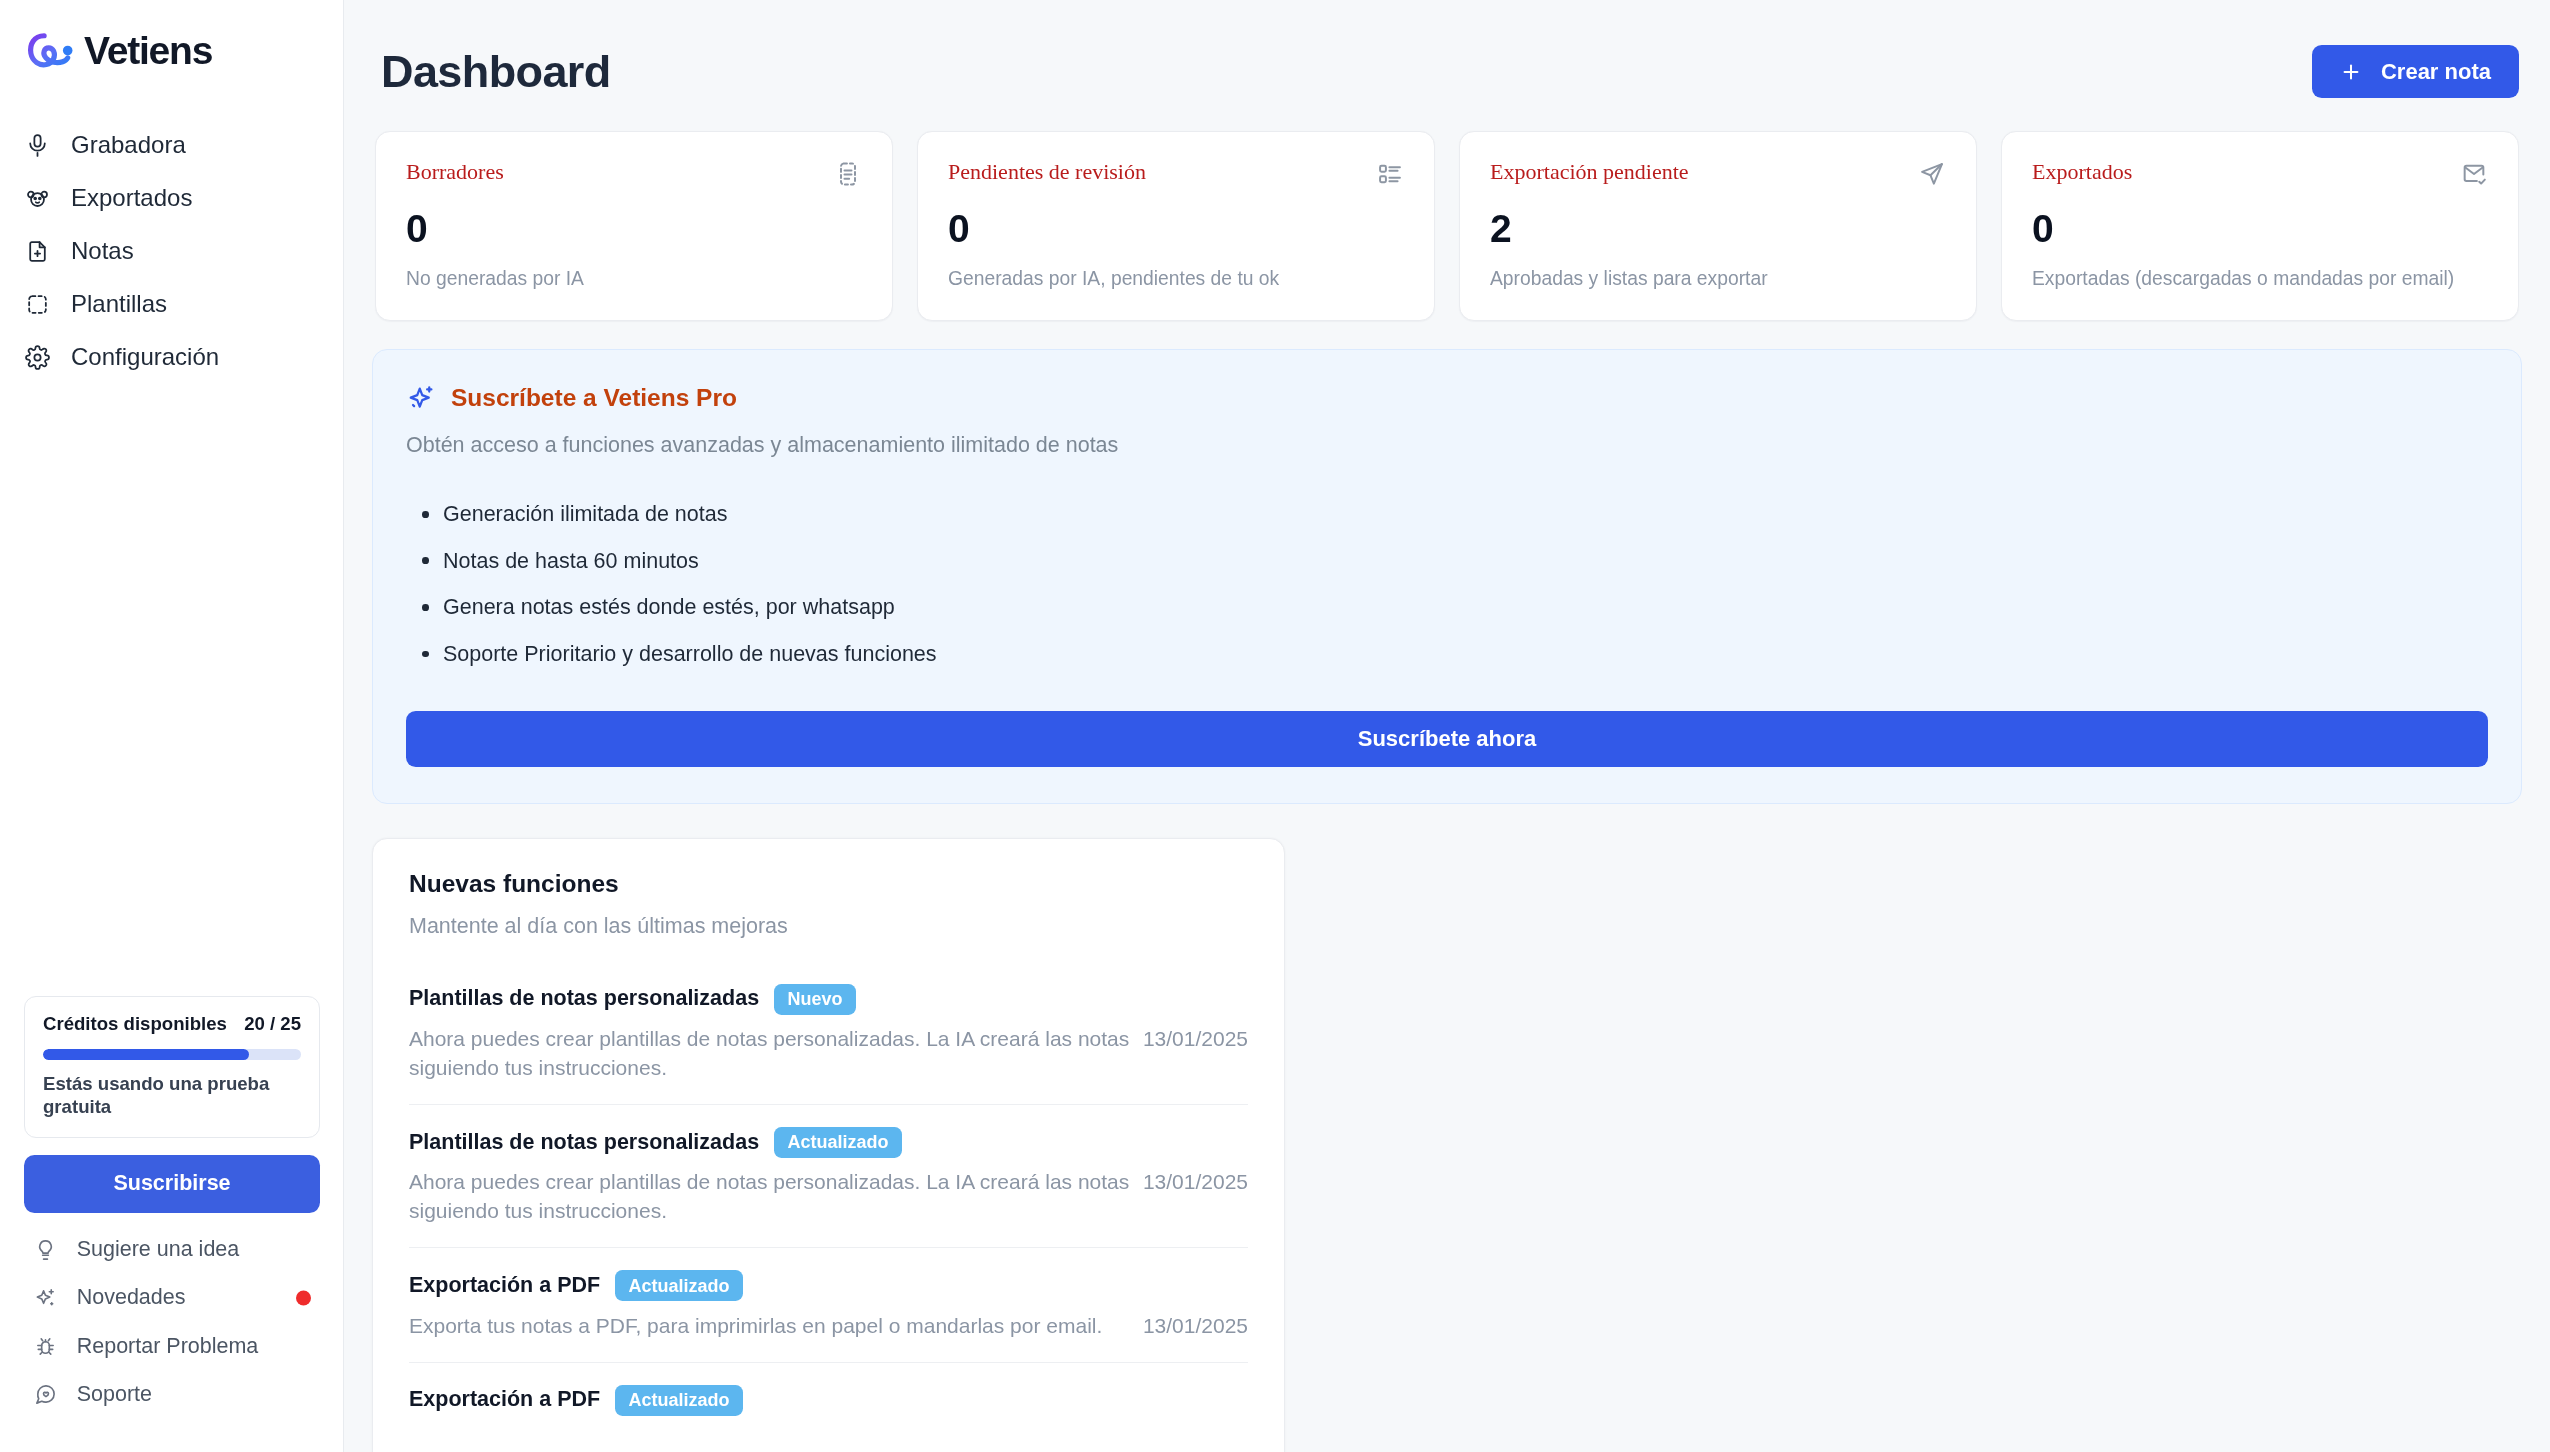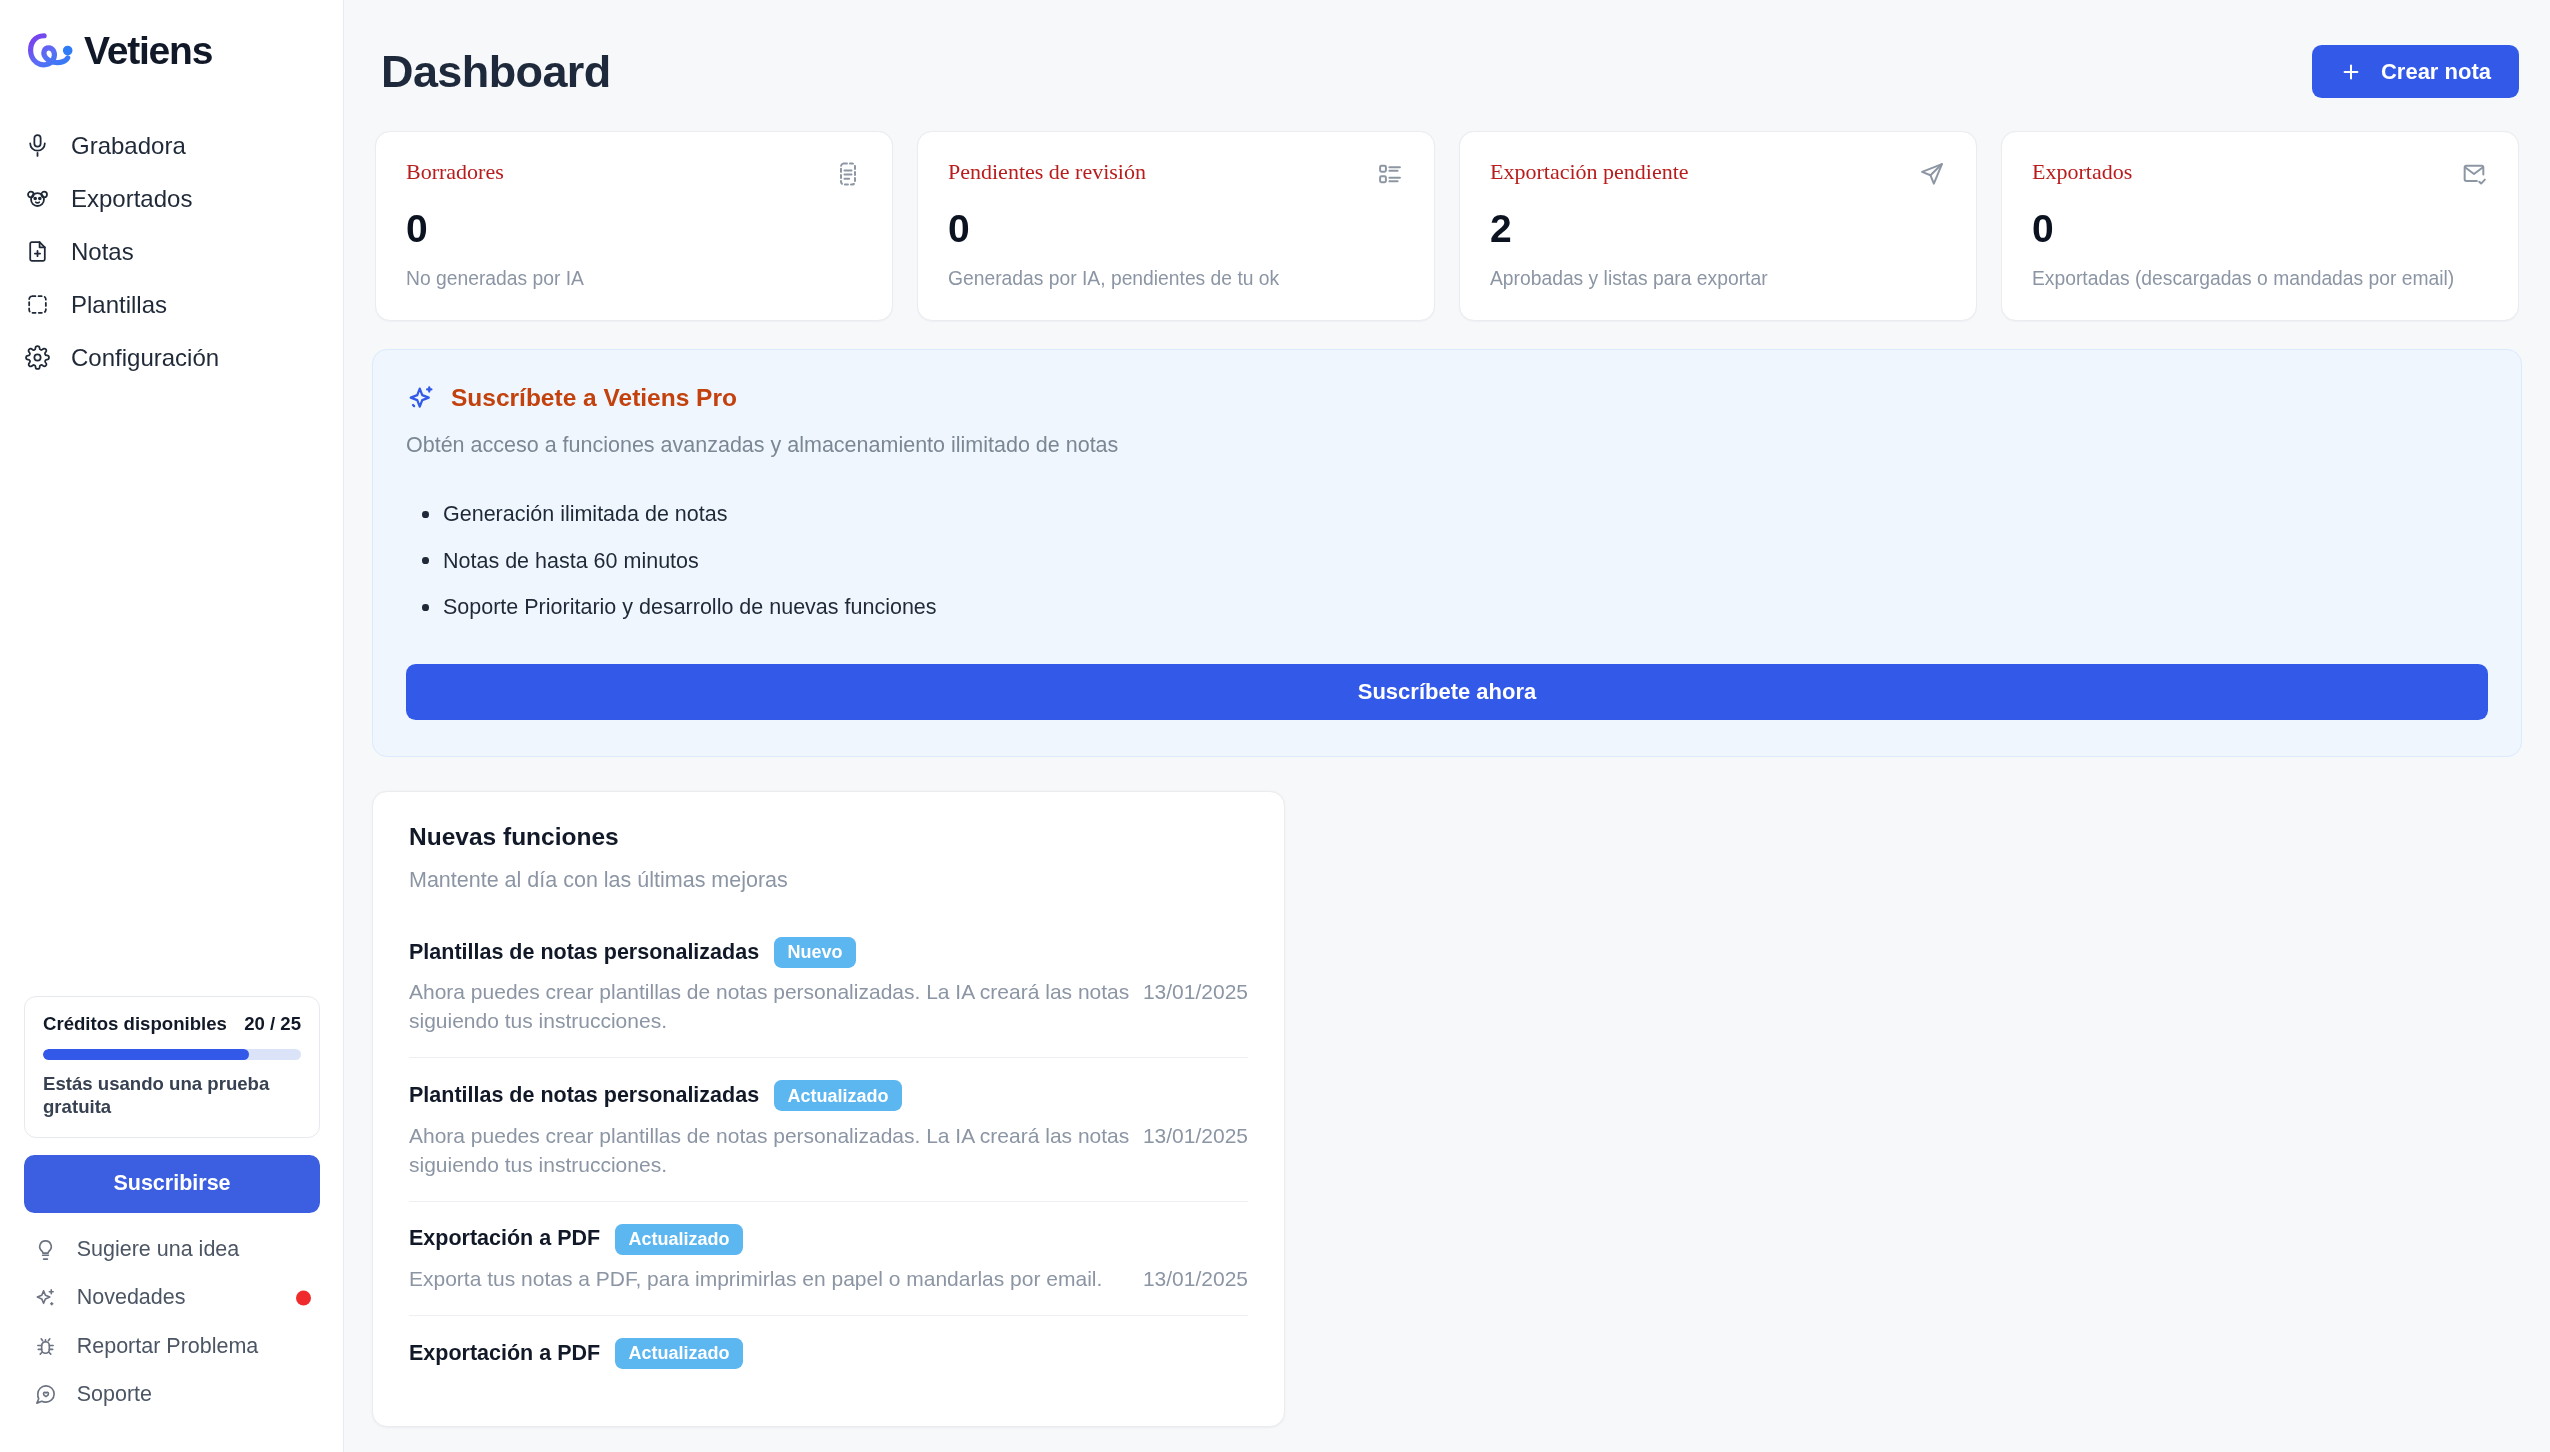--- a/index.html
+++ b/index.html
@@ -21,21 +21,21 @@
     position: relative;
   }
   .brand { display: flex; align-items: center; gap: 6px; padding: 28px 0 0 25px; }
   .brand-mark { width: 53px; height: 45px; flex: 0 0 53px; }
   .brand-name {
     font-size: 39px; font-weight: 700; letter-spacing: -1.2px;
     color: #111827; line-height: 1;
   }
   .nav { margin-top: 46px; display: flex; flex-direction: column; }
   .nav-item {
-    display: flex; align-items: center; gap: 21px;
+    display: flex; align-items: flex-start; gap: 21px;
     padding: 14px 0 14px 25px; cursor: pointer;
     color: #1d2939;
   }
   .nav-item .ico { width: 25px; height: 25px; flex: 0 0 25px; display:block; }
   .nav-label { font-size: 24px; font-weight: 400; color: #1f2937; line-height: 1; }
 
   .side-bottom { position: absolute; left: 0; bottom: 18px; width: 344px; padding: 0 24px 16.3px 24px; }
   .credits-card {
     border: 1.5px solid #e6e9ee; border-radius: 12px;
     padding: 16.3px 18px 18px 18px; background: #fff;
@@ -377,20 +377,21 @@
             <path d="M18.6 3.4v3.4M20.3 5.1h-3.4"></path>
               <path d="M5.6 17.6l.9.9"></path>
           </svg>
         </span>
         <span class="pro-title">Suscríbete a Vetiens Pro</span>
       </div>
       <div class="pro-sub">Obtén acceso a funciones avanzadas y almacenamiento ilimitado de notas</div>
       <ul class="pro-list">
         <li>Generación ilimitada de notas</li>
         <li>Notas de hasta 60 minutos</li>
+        <li>Genera notas estés donde estés, por whatsapp</li>
         <li>Soporte Prioritario y desarrollo de nuevas funciones</li>
       </ul>
       <button class="pro-cta">Suscríbete ahora</button>
     </section>
 
     <section class="news-card">
       <div class="news-title">Nuevas funciones</div>
       <div class="news-sub">Mantente al día con las últimas mejoras</div>
 
       <div class="news-list">

